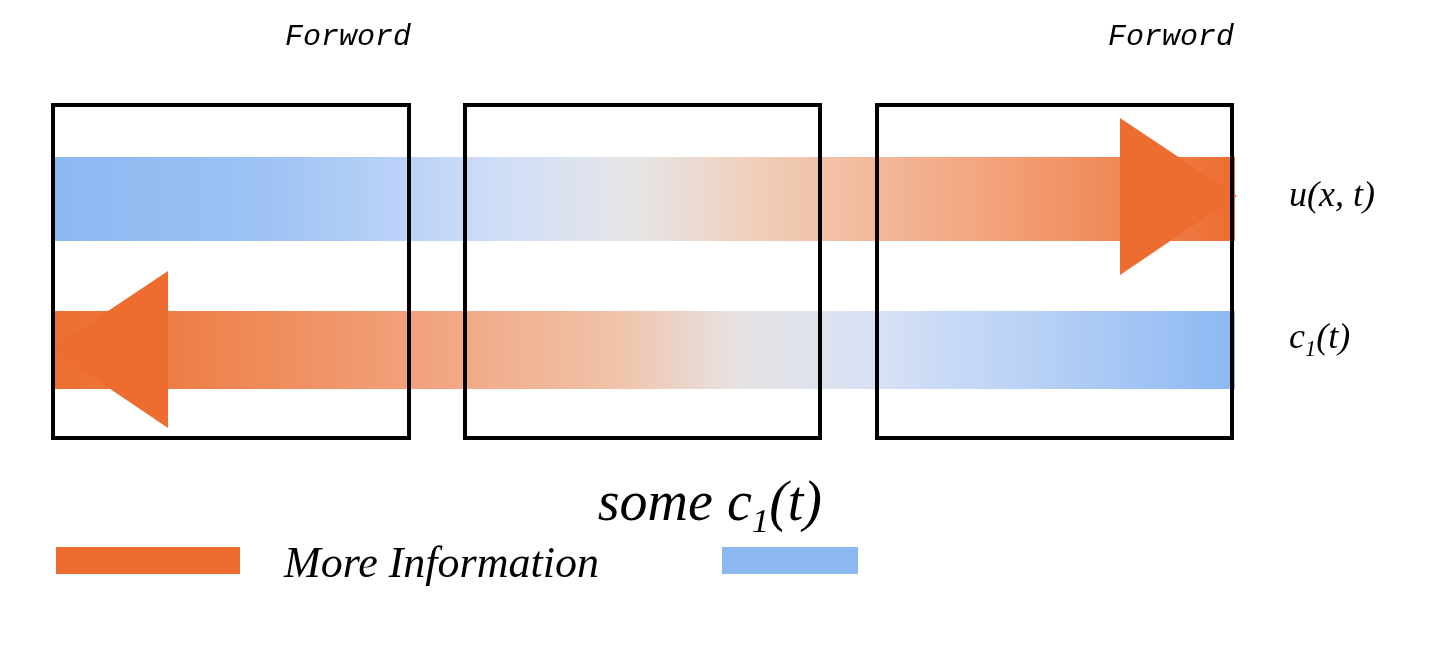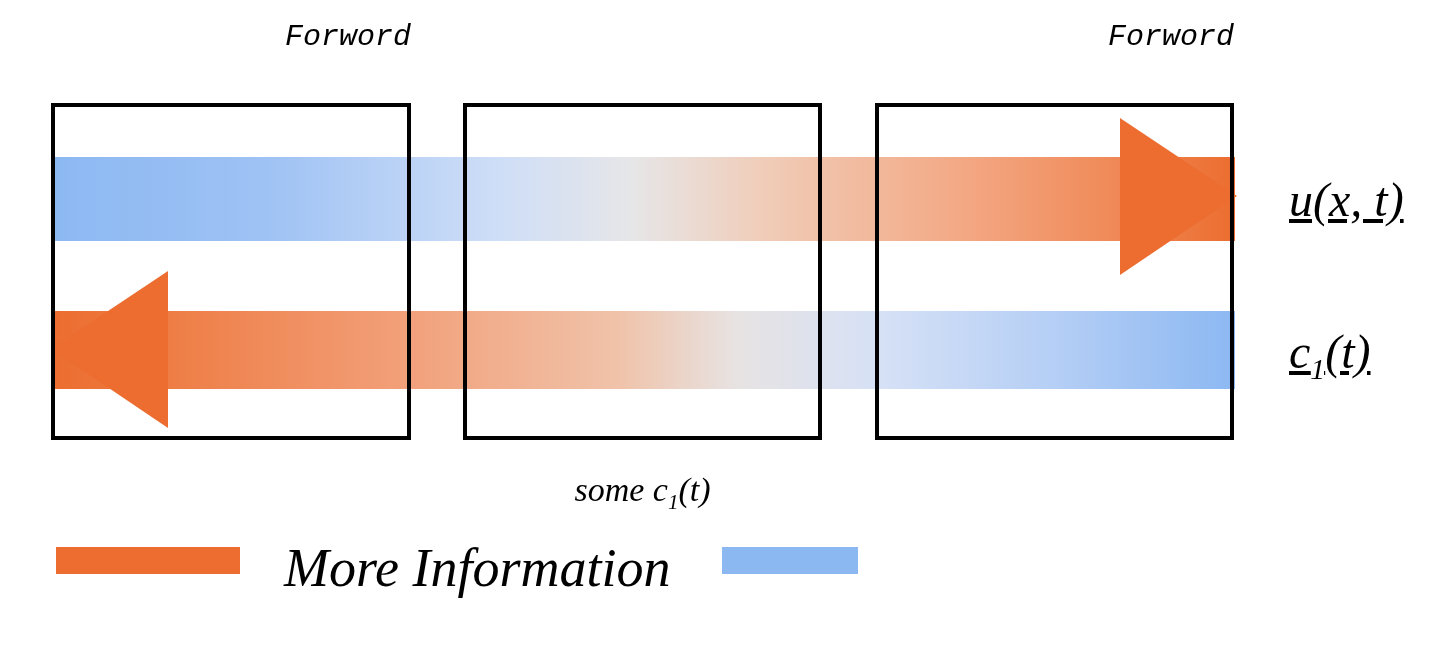--- a/index.html
+++ b/index.html
@@ -26,29 +26,28 @@
     color: #000000;
     white-space: nowrap;
     line-height: 1;
   }
   .stage-label {
     font-size: 30px;
     text-align: right;
     font-family: Liberation Mono, monospace;
   }
   .side-label {
-    font-size: 48px;
-    text-decoration: underline;
+    font-size: 36px;
   }
   .bottom-label {
-    font-size: 34px;
-    text-align: center;
+    font-size: 56px;
+    text-align: right;
   }
   .legend-label {
-    font-size: 54px;
+    font-size: 44px;
   }
   .sub {
     font-size: 0.62em;
     vertical-align: sub;
     font-style: italic;
   }
 
   
   .stage-box {
     position: absolute;
@@ -126,21 +125,21 @@
   </div>
 
   <div class="stage-box" style="left:51px; top:103px; width:360px; height:337px;"></div>
 
   <div class="stage-box" style="left:463px; top:103px; width:359px; height:337px;"></div>
 
   <div class="stage-box" style="left:875px; top:103px; width:359px; height:337px;"></div>
 
   <div class="label side-label" style="left:1289px; top:176px;">u(x, t)</div>
 
-  <div class="label side-label" style="left:1289px; top:328px;"><span>c</span><span class="sub">1</span><span>(t)</span></div>
+  <div class="label side-label" style="left:1289px; top:318px;"><span>c</span><span class="sub">1</span><span>(t)</span></div>
 
   <div class="label bottom-label" style="left:463px; top:473px; width:359px;"><span>some c</span><span class="sub">1</span><span>(t)</span></div>
 
   <div class="legend-swatch" style="left:56px; top:547px; width:184px; height:27px; background:#ec6d2f;"></div>
 
   <div class="label legend-label" style="left:284px; top:541px;">More Information</div>
 
   <div class="legend-swatch" style="left:722px; top:547px; width:136px; height:27px; background:#8cb8f2;"></div>
 
 

